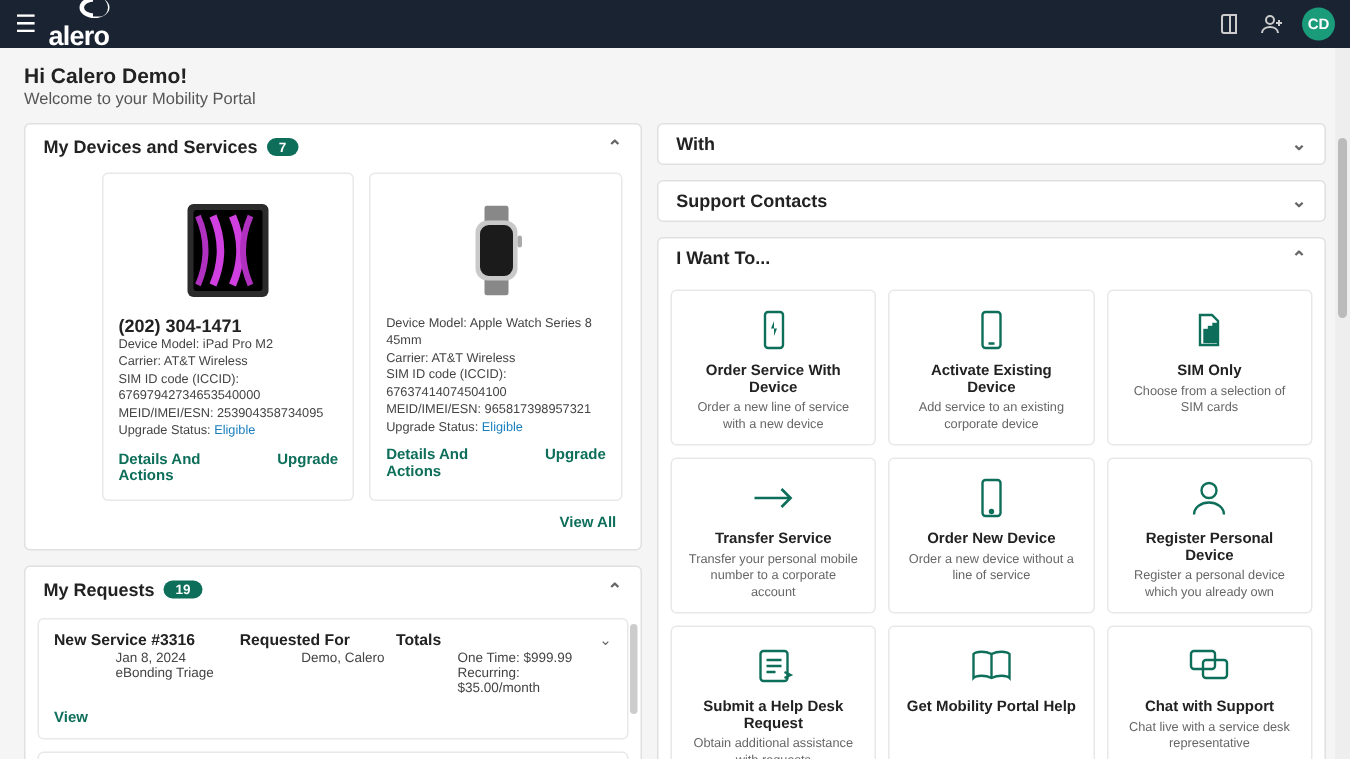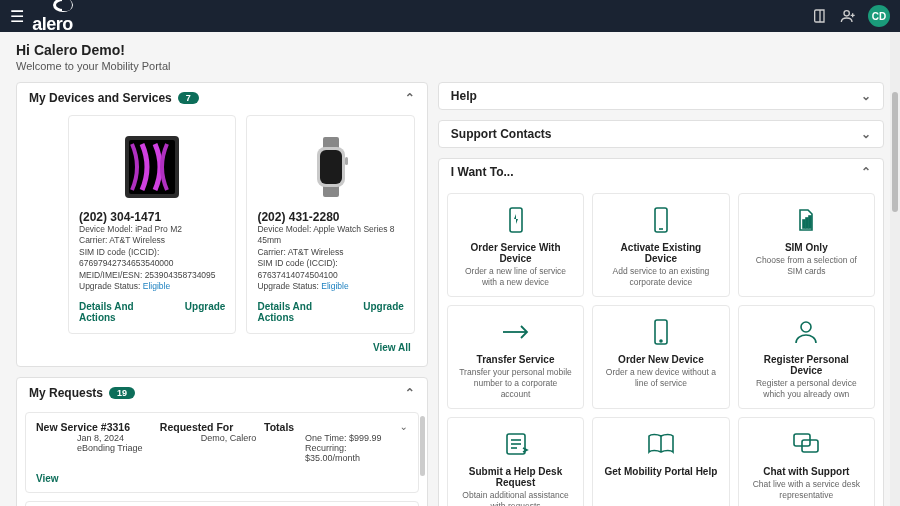--- a/index.html
+++ b/index.html
@@ -126,24 +126,24 @@
             <div class="device-card">
               <div class="device-img-wrap">
                 <svg class="watch-svg" viewBox="0 0 44 60">
                   <rect x="14" y="0" width="16" height="12" rx="2" fill="#888"></rect>
                   <rect x="14" y="48" width="16" height="12" rx="2" fill="#888"></rect>
                   <rect x="8" y="10" width="28" height="40" rx="8" fill="#c9c9c9"></rect>
                   <rect x="11" y="13" width="22" height="34" rx="6" fill="#1b1b1b"></rect>
                   <rect x="36" y="20" width="3" height="8" rx="1.5" fill="#aaa"></rect>
                 </svg>
               </div>
-              <div class="dev-phone">(202) 431-2280</div>
               <div class="dev-line">Device Model: Apple Watch Series 8 45mm</div>
               <div class="dev-line">Carrier: AT&amp;T Wireless</div>
               <div class="dev-line">SIM ID code (ICCID): 67637414074504100</div>
+              <div class="dev-line">MEID/IMEI/ESN: 965817398957321</div>
               <div class="dev-line"><span>Upgrade Status: </span><span class="dev-eligible">Eligible</span></div>
               <div class="dev-actions">
                 <span class="link">Details And Actions</span>
                 <span class="link">Upgrade</span>
               </div>
             </div>
           </div>
           <div class="viewall"><span class="link">View All</span></div>
         </div>
       </div>
@@ -191,21 +191,21 @@
             </div>
             <div class="req-chev">⌄</div>
           </div>
         </div>
       </div>
     </div>
 
     <div class="col-right">
       <div class="panel collapsed">
         <div class="panel-header small">
-          <span>Help</span>
+          <span>With</span>
           <span class="chev">⌄</span>
         </div>
       </div>
       <div class="panel collapsed">
         <div class="panel-header small">
           <span>Support Contacts</span>
           <span class="chev">⌄</span>
         </div>
       </div>
       <div class="panel">

